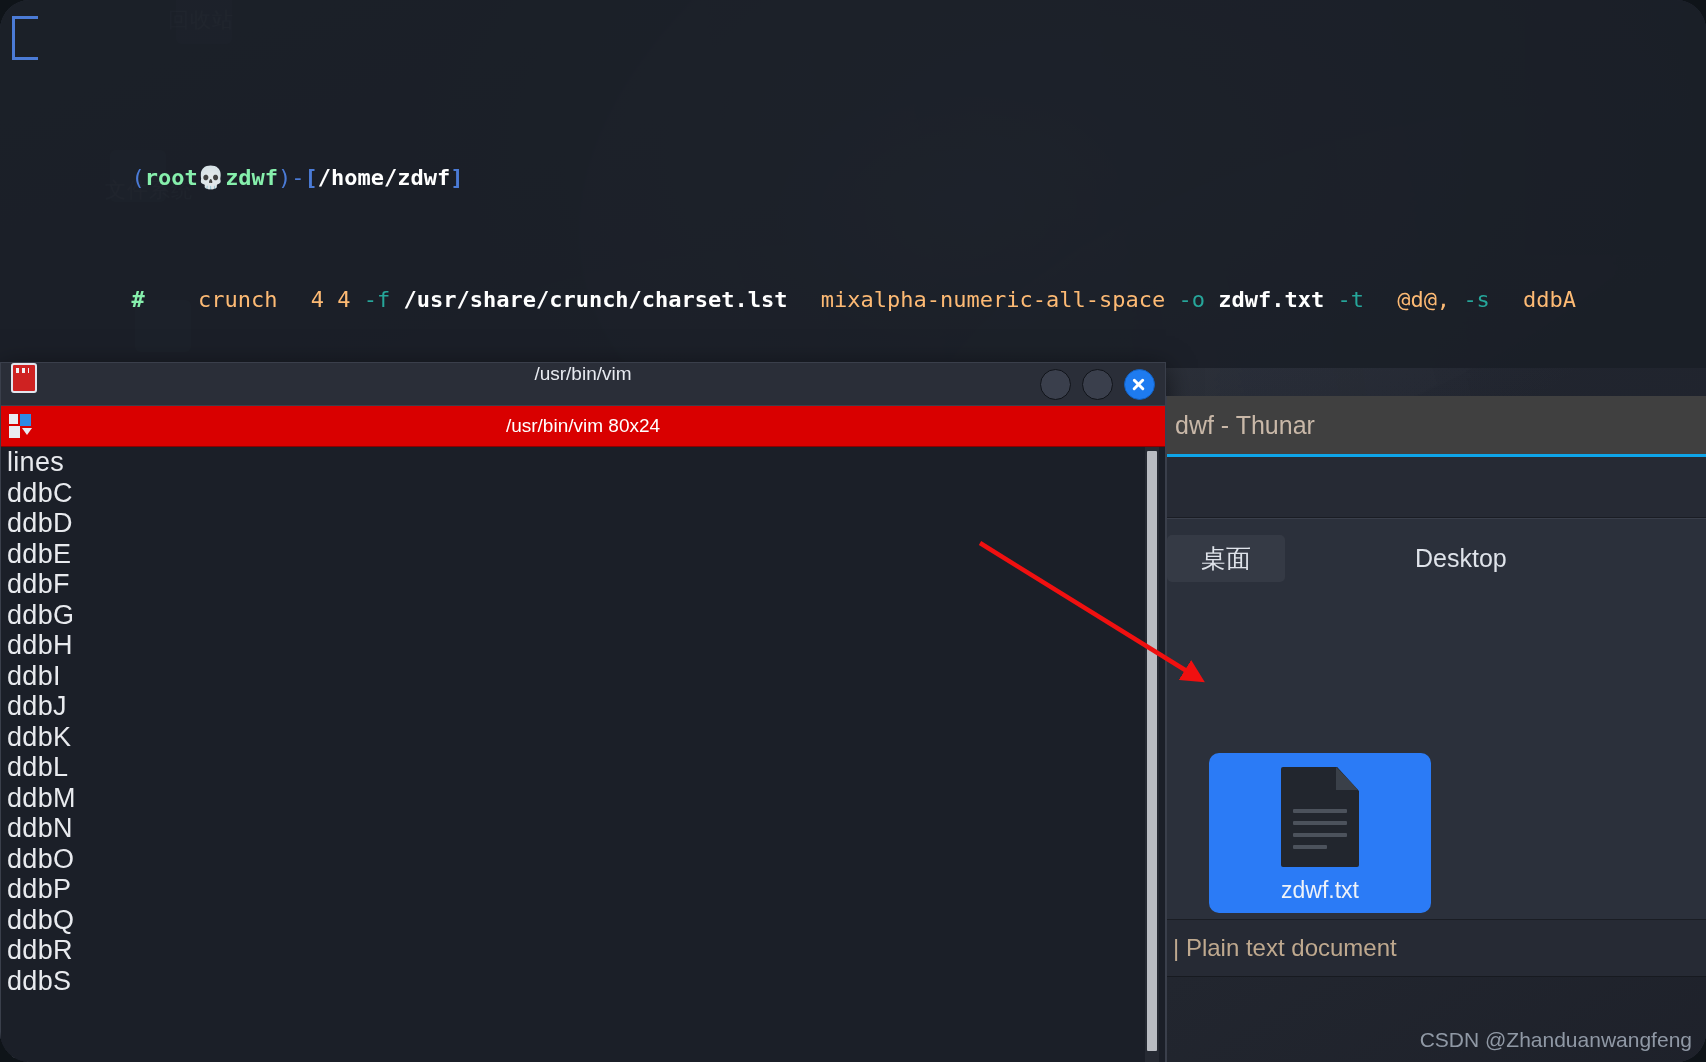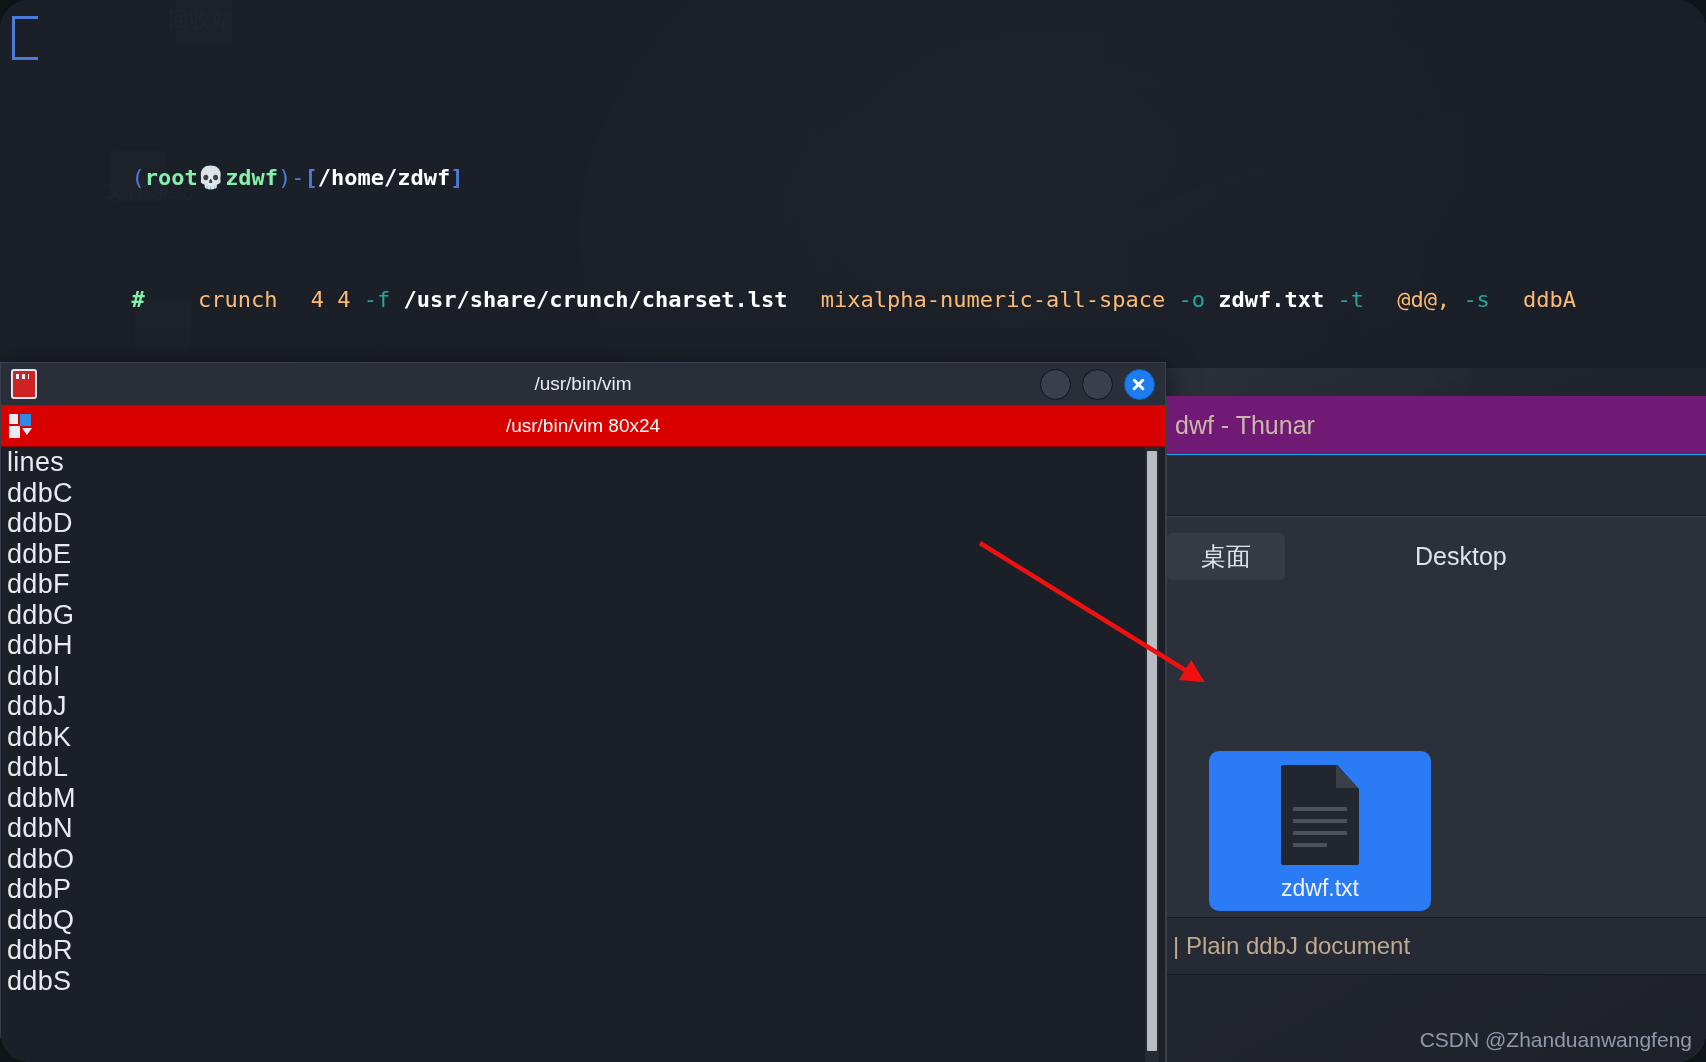--- a/index.html
+++ b/index.html
@@ -104,21 +104,20 @@
     border-bottom: none;
     box-sizing: border-box;
     box-shadow: 0 6px 26px rgba(0,0,0,0.55);
   }
   .vim-titlebar {
     position: relative;
     height: 42px;
     background: #2a2e38;
     border-bottom: 1px solid #3a3f4b;
     display: flex;
-    align-items: center;
   }
   .vim-appicon {
     width: 22px; height: 26px;
     margin-left: 10px;
     background: #cf2222;
     border: 2px solid #e2e6ee;
     border-radius: 3px;
     position: relative;
     flex: none;
   }
@@ -239,22 +238,22 @@
     overflow: hidden;
   }
   .thunar-title {
     height: 58px;
     display: flex;
     align-items: center;
     padding-left: 8px;
     color: #c9b8a8;
     font-size: 25px;
     font-family: "Liberation Sans", sans-serif;
-    background: #701a75;
-    border-bottom: 1px solid #0ea5e9;
+    background: #404040;
+    border-bottom: 3px solid #0ea5e9;
   }
   .thunar-toolbar {
     height: 60px;
     border-bottom: 1px solid #1a1d24;
     background: #262a34;
   }
   .thunar-main {
     position: relative;
     height: 400px;
     background: #2b303b;
@@ -494,21 +493,21 @@
         <div class="doc-icon">
           <span class="fold"></span>
           <span class="ln l1"></span>
             <span class="ln l2"></span>
             <span class="ln l3"></span>
             <span class="ln l4"></span>
         </div>
         <div class="file-name">zdwf.txt</div>
       </div>
     </div>
-    <div class="thunar-status">| Plain ddbJ document</div>
+    <div class="thunar-status">| Plain text document</div>
     <div class="thunar-rest"></div>
   </div>
 
   <svg class="arrow-svg" viewBox="0 0 1706 1062">
     <defs>
       <marker id="arrowhead" markerWidth="5.2" markerHeight="5.2" refX="3.4" refY="2.6" orient="auto">
         <polygon points="0 0, 5.2 2.6, 0 5.2" fill="#f01010"></polygon>
       </marker>
     </defs>
     <line x1="980" y1="543" x2="1198" y2="678" stroke="#f01010" stroke-width="4.5" marker-end="url(#arrowhead)"></line>

